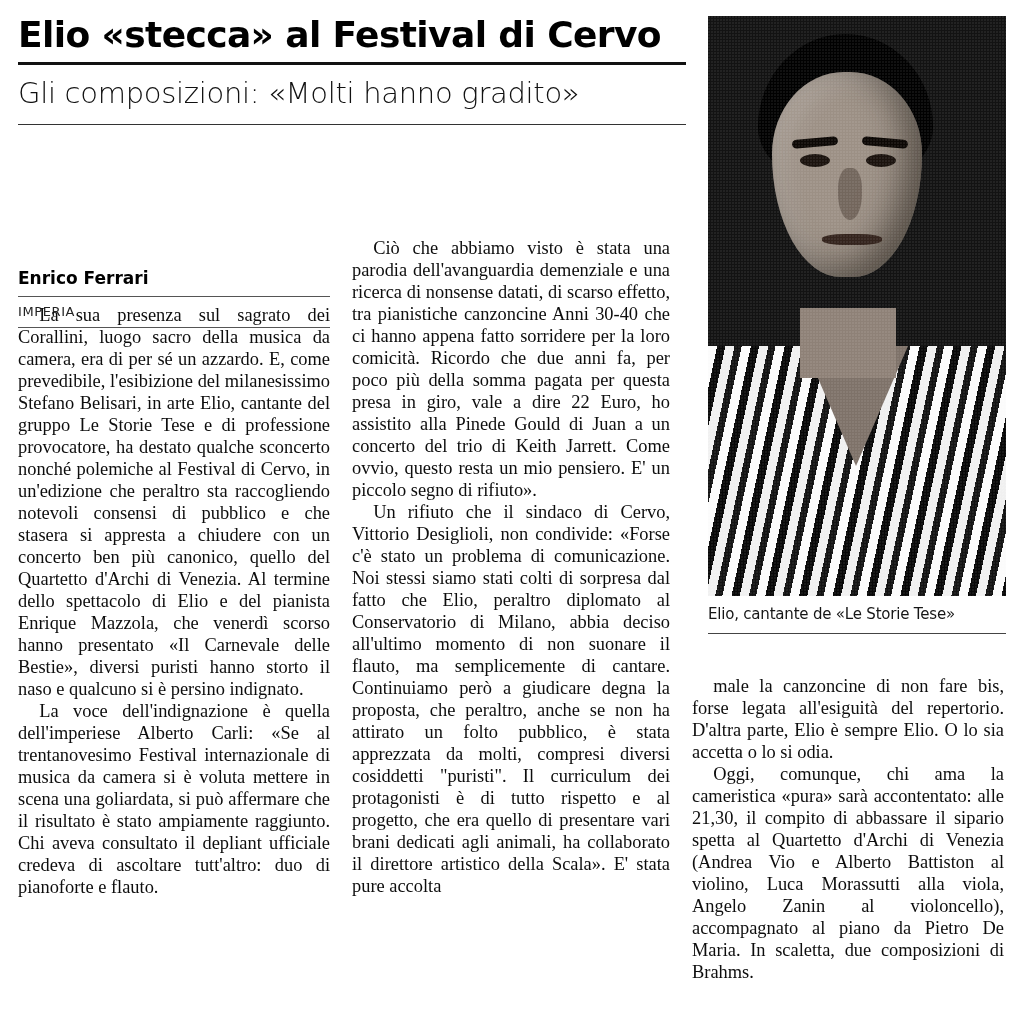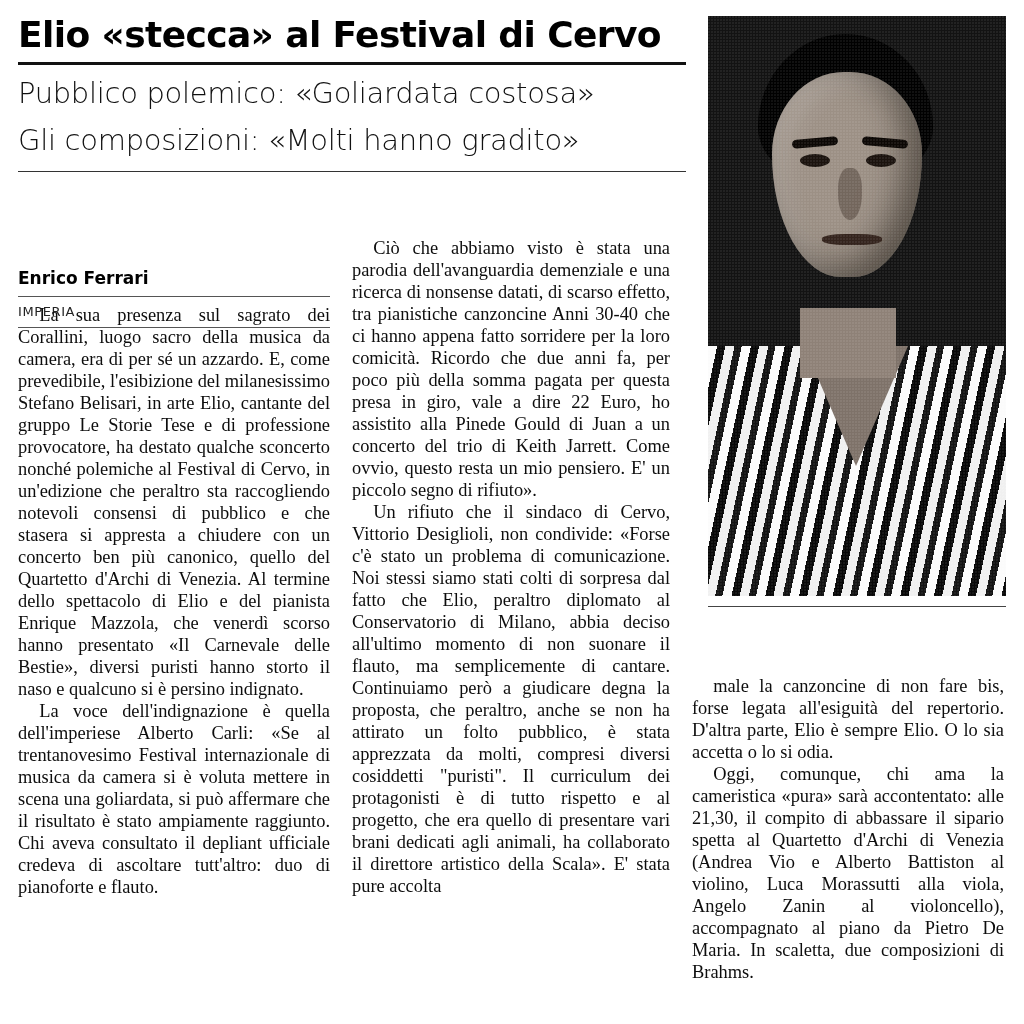--- a/index.html
+++ b/index.html
@@ -247,41 +247,41 @@
   #col3 { left: 692px; top: 676px; width: 312px; }
 </style>
 </head>
 <body>
 
 <div class="page">
 
   <div class="headline-zone">
     <h1 class="headline">Elio «stecca» al Festival di Cervo</h1>
     <div class="rule-thick"></div>
-    <div class="subhead">Pubblico polemico: «Goliardata costosa»</div>
     <div class="subhead">Gli composizioni: «Molti hanno gradito»</div>
     <div class="rule-thin"></div>
   </div>
 
   <div class="photo-block">
     <div class="photo">
       <div class="shirt"></div>
       <div class="shirt-v"></div>
       <div class="neck"></div>
       <div class="face">
         <div class="hair"></div>
         <div class="skin"></div>
         <div class="brow l"></div>
         <div class="brow r"></div>
         <div class="eye l"></div>
         <div class="eye r"></div>
         <div class="nose"></div>
         <div class="mouth"></div>
       </div>
     </div>
+    <div class="caption">Elio, cantante de «Le Storie Tese»</div>
     <div class="caption-rule"></div>
   </div>
 
   <div class="byline">
     <div class="byline-name">Enrico Ferrari</div>
     <div class="byline-rule"></div>
     <div class="dateline">IMPERIA</div>
     <div class="dateline-rule"></div>
   </div>
 

